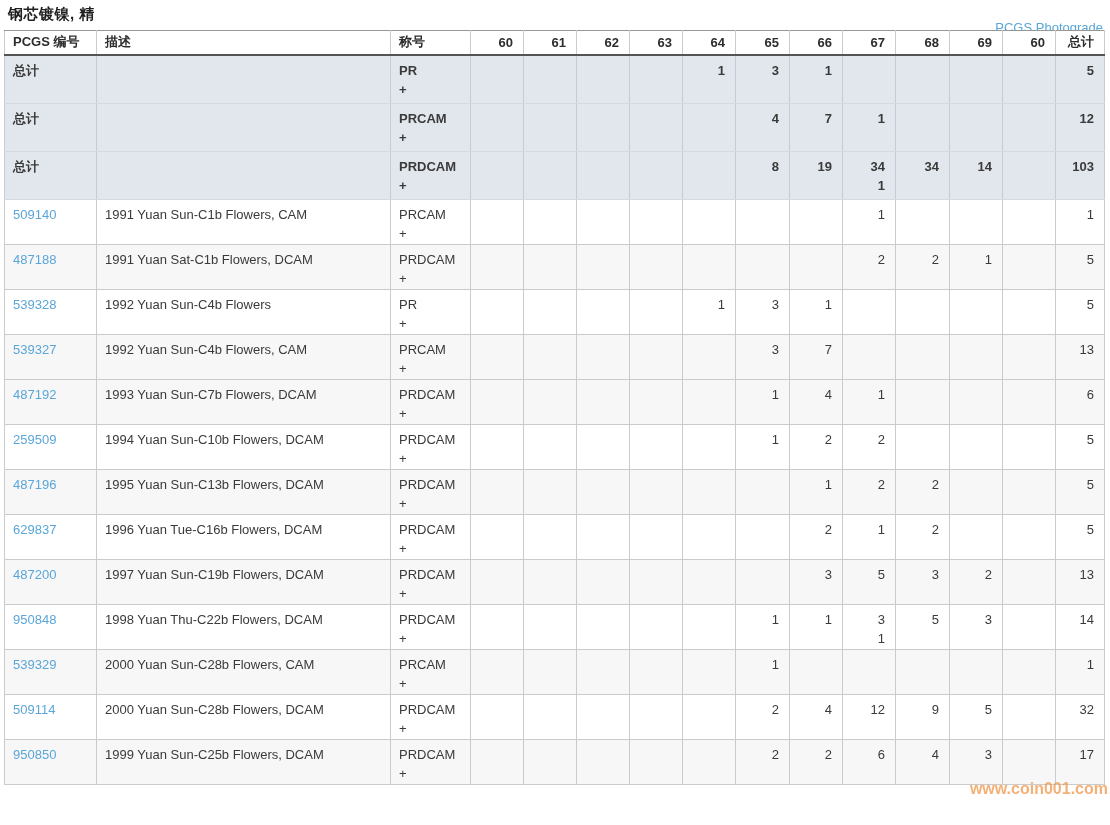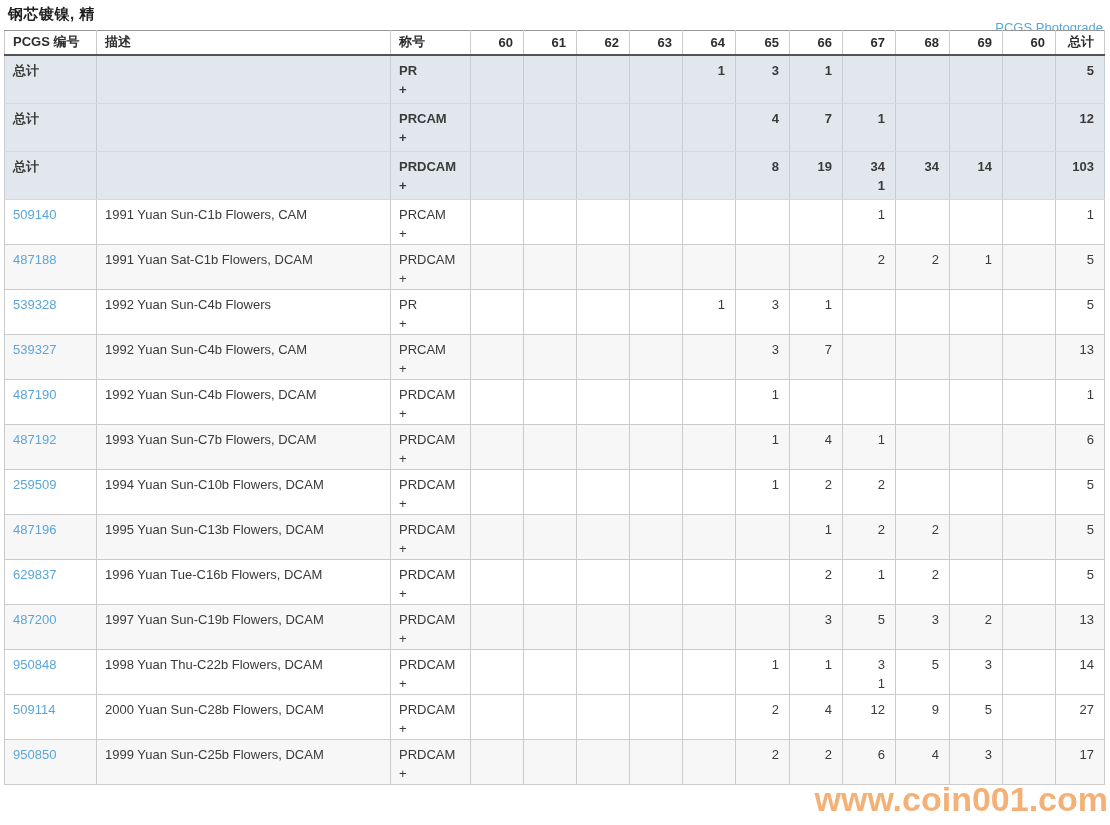--- a/index.html
+++ b/index.html
@@ -34,21 +34,21 @@
   }
   .al { text-align:left; }
   .ar { text-align:right; padding-right:10px; }
   tbody tr { height:45px; }
   tr.total-row { height:48px; }
   tr.total-row td { background:#e2e7ed; font-weight:bold; border-color:#d4dae1; border-left-color:#c6ccd3; border-right-color:#c6ccd3; }
   tr.alt td { background:#f7f7f7; }
   a.pcgs-link { color:#5aa6d9; text-decoration:none; cursor:pointer; }
   .watermark {
     position:absolute; right:2px; top:780px;
-    font-size:34px; font-weight:bold; color:rgba(240,151,73,0.75);
+    font-size:16px; font-weight:bold; color:rgba(240,151,73,0.75);
     white-space:nowrap; pointer-events:none;
   }
 </style>
 </head>
 <body>
 
 <div class="page-title">钢芯镀镍, 精</div>
 <a class="pg-link">PCGS Photograde</a>
 
 <table class="pop">
@@ -263,42 +263,20 @@
         </td>
         <td class="ar">
           <div>7</div>
         </td>
         <td class="ar"></td>
         <td class="ar"></td>
         <td class="ar"></td>
         <td class="ar"></td>
         <td class="ar">13</td>
       </tr>
-      <tr>
-        <td class="al"><a class="pcgs-link" href="#">487190</a></td>
-        <td class="al">1992 Yuan Sun-C4b Flowers, DCAM</td>
-        <td class="al">
-          <div>PRDCAM</div>
-          <div>+</div>
-        </td>
-        <td class="ar"></td>
-        <td class="ar"></td>
-        <td class="ar"></td>
-        <td class="ar"></td>
-        <td class="ar"></td>
-        <td class="ar">
-          <div>1</div>
-        </td>
-        <td class="ar"></td>
-        <td class="ar"></td>
-        <td class="ar"></td>
-        <td class="ar"></td>
-        <td class="ar"></td>
-        <td class="ar">1</td>
-      </tr>
       <tr class="alt">
         <td class="al"><a class="pcgs-link" href="#">487192</a></td>
         <td class="al">1993 Yuan Sun-C7b Flowers, DCAM</td>
         <td class="al">
           <div>PRDCAM</div>
           <div>+</div>
         </td>
         <td class="ar"></td>
         <td class="ar"></td>
         <td class="ar"></td>
@@ -448,20 +426,42 @@
         </td>
         <td class="ar">
           <div>5</div>
         </td>
         <td class="ar">
           <div>3</div>
         </td>
         <td class="ar"></td>
         <td class="ar">14</td>
       </tr>
+      <tr class="alt">
+        <td class="al"><a class="pcgs-link" href="#">539329</a></td>
+        <td class="al">2000 Yuan Sun-C28b Flowers, CAM</td>
+        <td class="al">
+          <div>PRCAM</div>
+          <div>+</div>
+        </td>
+        <td class="ar"></td>
+        <td class="ar"></td>
+        <td class="ar"></td>
+        <td class="ar"></td>
+        <td class="ar"></td>
+        <td class="ar">
+          <div>1</div>
+        </td>
+        <td class="ar"></td>
+        <td class="ar"></td>
+        <td class="ar"></td>
+        <td class="ar"></td>
+        <td class="ar"></td>
+        <td class="ar">1</td>
+      </tr>
       <tr>
         <td class="al"><a class="pcgs-link" href="#">509114</a></td>
         <td class="al">2000 Yuan Sun-C28b Flowers, DCAM</td>
         <td class="al">
           <div>PRDCAM</div>
           <div>+</div>
         </td>
         <td class="ar"></td>
         <td class="ar"></td>
         <td class="ar"></td>
@@ -476,21 +476,21 @@
         <td class="ar">
           <div>12</div>
         </td>
         <td class="ar">
           <div>9</div>
         </td>
         <td class="ar">
           <div>5</div>
         </td>
         <td class="ar"></td>
-        <td class="ar">27</td>
+        <td class="ar">32</td>
       </tr>
       <tr class="alt">
         <td class="al"><a class="pcgs-link" href="#">950850</a></td>
         <td class="al">1999 Yuan Sun-C25b Flowers, DCAM</td>
         <td class="al">
           <div>PRDCAM</div>
           <div>+</div>
         </td>
         <td class="ar"></td>
         <td class="ar"></td>

